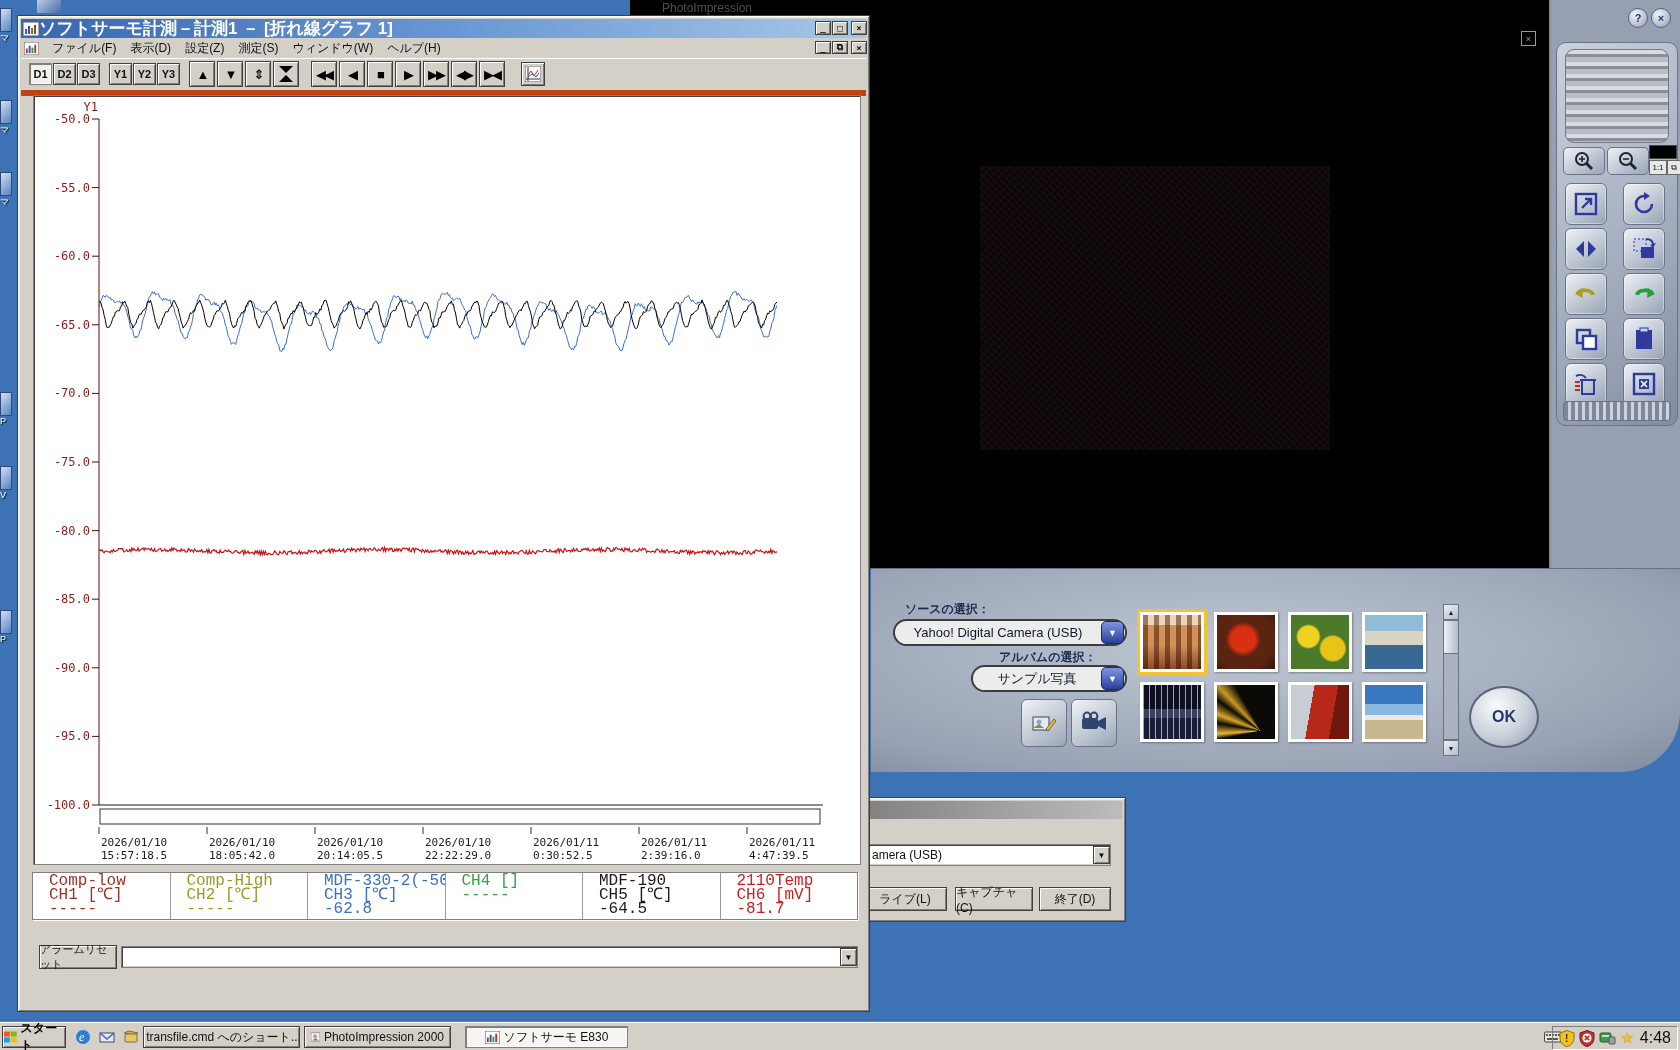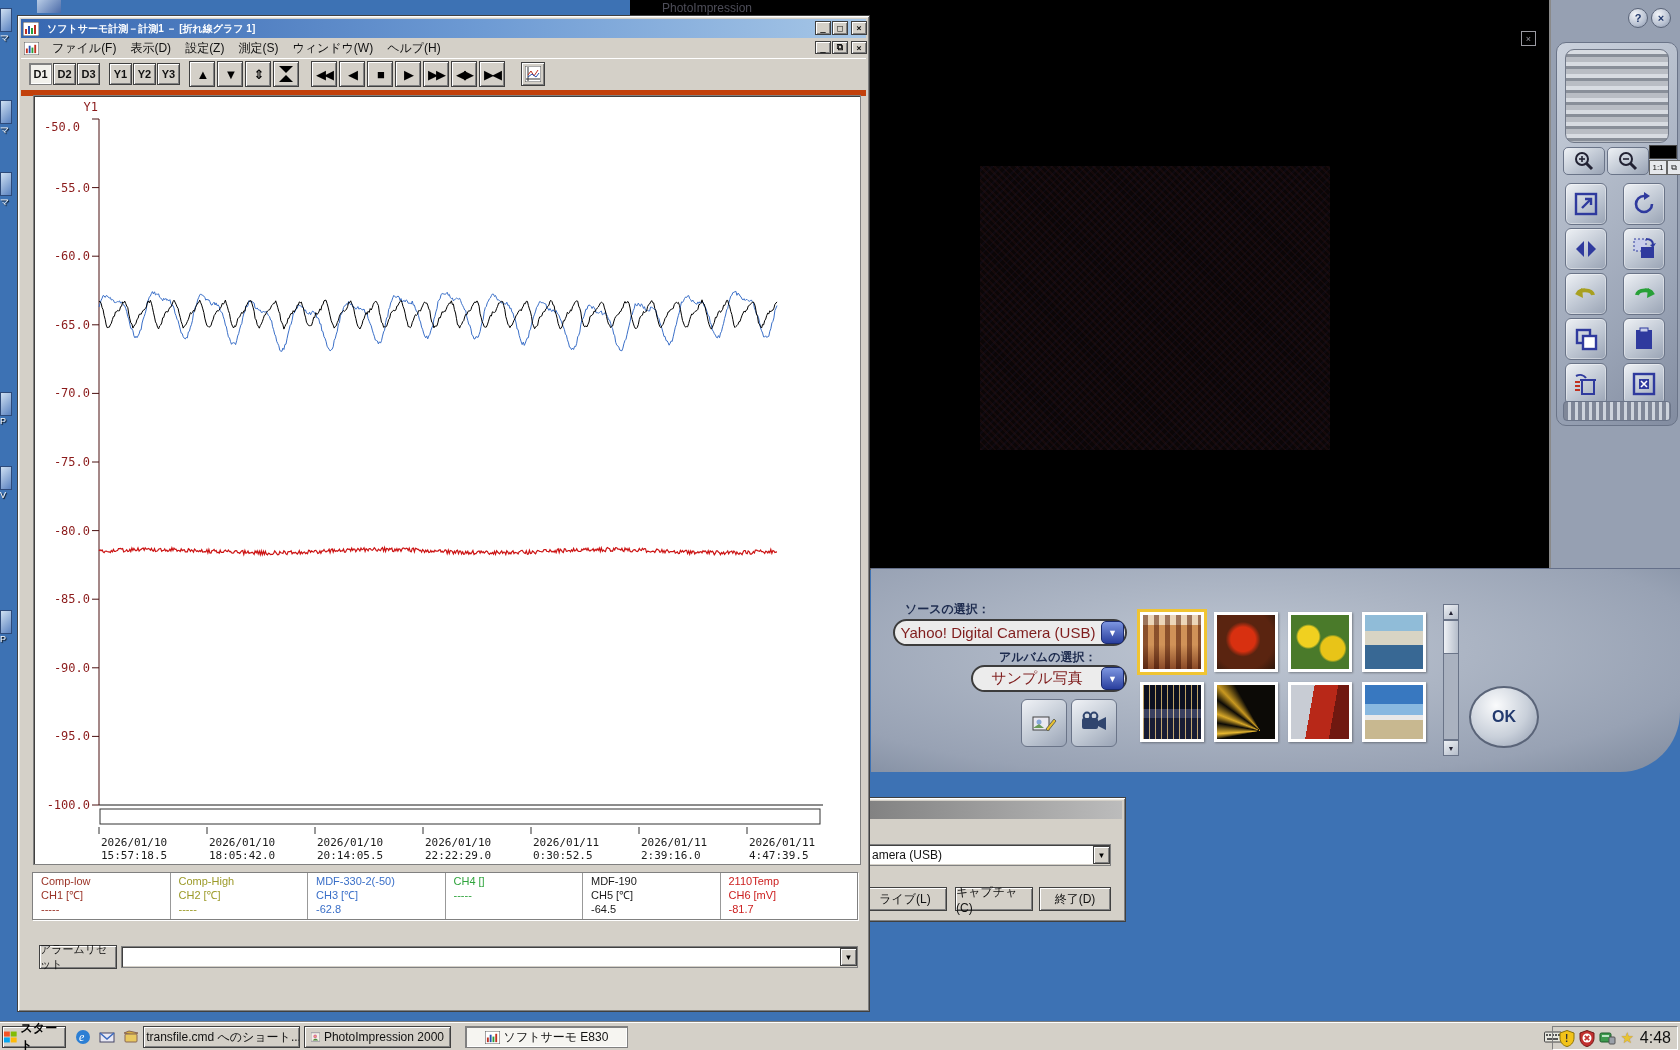--- a/index.html
+++ b/index.html
@@ -15,39 +15,39 @@
   .btn3d.pressed{border:1px solid #808080;background:#F2F1EC;
          box-shadow:inset 1px 1px 0 #808080,inset -1px -1px 0 #FFFFFF;}
   .sunken{background:#FFFFFF;border:1px solid #808080;
           box-shadow:inset 1px 1px 0 #404040,inset -1px -1px 0 #D4D0C8;box-sizing:border-box;}
   .statuscell{border:1px solid;border-color:#808080 #FFFFFF #FFFFFF #808080;box-sizing:border-box;
               font-size:12px;color:#111;padding:2px 5px;overflow:hidden;white-space:nowrap;}
   
   #mw{left:17px;top:15px;width:851px;height:995px;z-index:40;}
   #mw-titlebar{left:3px;top:3px;width:845px;height:19px;
      background:linear-gradient(90deg,#3767B1,#6E9BD4 55%,#A7C7E7);display:flex;align-items:center;}
-  #mw-title{color:#fff;font-weight:bold;font-size:10px;margin-left:8px;white-space:nowrap;overflow:hidden;}
+  #mw-title{color:#fff;font-weight:bold;font-size:17px;margin-left:0;white-space:nowrap;overflow:hidden;}
   .capbtn{width:16px;height:14px;font-size:9px;font-weight:bold;color:#111;font-family:"DejaVu Sans Mono",monospace;}
   #mw-menubar{left:3px;top:23px;width:845px;height:18px;display:flex;align-items:center;background:#D4D0C8;}
   .menuitem{font-size:12px;color:#111;padding:1px 7px;white-space:nowrap;}
   #mw-toolbar{left:3px;top:42px;width:845px;height:31px;background:#D4D0C8;
      border-top:1px solid #fff;border-bottom:6px solid #c2410c;}
   .tbtn{position:absolute;top:4px;width:23px;height:22px;font-size:11px;font-weight:bold;color:#111;}
   .navbtn{position:absolute;top:2px;width:26px;height:26px;font-size:13px;font-weight:bold;color:#000;letter-spacing:-2px;}
   
   #chart-panel{left:15px;top:79px;width:826px;height:768px;background:#fff;
      border:1px solid #808080;box-shadow:inset 1px 1px 0 #404040;}
   .ylab{position:absolute;width:56px;text-align:right;font-size:12px;color:#8B1A1A;
         font-family:"DejaVu Sans Mono",monospace;}
   .xlab{position:absolute;font-size:11px;color:#1a1a1a;font-family:"DejaVu Sans Mono",monospace;line-height:13px;white-space:nowrap;}
   
   #legend{left:14px;top:856px;width:826px;height:48px;display:flex;
      border:1px solid #808080;box-shadow:1px 1px 0 #fff;background:#fff;box-sizing:border-box;}
-  .legend-cell{flex:1 1 0;border-right:1px solid #999;padding:1px 8px;overflow:hidden;
-     font-family:Liberation Sans, sans-serif;font-size:11px;line-height:14px;white-space:nowrap;}
+  .legend-cell{flex:1 1 0;border-right:1px solid #999;padding:1px 16px;overflow:hidden;
+     font-family:Liberation Mono, monospace;font-size:16px;line-height:14px;white-space:nowrap;}
   
   #pi-canvas{left:630px;top:0;width:919px;height:568px;background:#000;
      border-right:2px solid #8a8a8a;border-bottom:2px solid #5a5a5a;z-index:5;}
   #pi-title{position:absolute;left:32px;top:1px;font-size:12px;color:#4d4d58;}
   #pi-photo{position:absolute;left:350px;top:166px;width:350px;height:284px;background:#0B0607;
      background-image:repeating-linear-gradient(45deg,rgba(70,25,25,.20) 0 2px,transparent 2px 5px),
                       repeating-linear-gradient(-45deg,rgba(30,30,70,.15) 0 2px,transparent 2px 6px);}
   #pi-rightbg{left:1549px;top:0;width:131px;height:568px;background:#96A0B2;z-index:4;}
   .roundbtn{position:absolute;width:18px;height:18px;border-radius:50%;
      background:radial-gradient(circle at 35% 30%,#F2F4F8,#B9C2D2 60%,#8692A8);
@@ -66,21 +66,21 @@
      background:linear-gradient(145deg,#EEF1F5,#BFC7D3 55%,#99A3B4);border:1px solid #6a7488;
      display:flex;align-items:center;justify-content:center;}
   #pi-ribs{position:absolute;left:6px;top:358px;width:106px;height:18px;border-radius:4px;
      background:repeating-linear-gradient(90deg,#7F8798 0 4px,#CDD3DC 4px 7px);border:1px solid #6a7488;}
   #pi-deck{left:871px;top:568px;width:809px;height:203px;z-index:5;
      background:radial-gradient(ellipse at 45% 40%,#BFC7D3,#98A2B4 75%,#7E8A9E);
      border-top:1px solid #65708a;border-bottom-right-radius:60px;}
   .decklabel{position:absolute;font-size:12px;font-weight:bold;color:#1d2b4e;white-space:nowrap;}
   .pill{position:absolute;height:27px;border-radius:14px;background:#ECECEC;border:2px solid #3c3c3c;
      display:flex;align-items:center;box-sizing:border-box;}
-  .pill .val{flex:1;text-align:center;font-size:15px;color:#7f1d1d;white-space:nowrap;}
+  .pill .val{flex:1;text-align:center;font-size:13px;color:#0f172a;white-space:nowrap;}
   .pillarrow{width:21px;height:21px;border-radius:5px;margin-right:1px;
      background:linear-gradient(180deg,#7D96E0,#2A3F9E);border:1px solid #1a2a6e;
      color:#fff;font-size:9px;display:flex;align-items:center;justify-content:center;}
   .squarebtn{position:absolute;width:44px;height:46px;border-radius:6px;
      background:linear-gradient(145deg,#F0F2F6,#C2CAD5 55%,#9AA4B6);border:1px solid #6a7488;
      display:flex;align-items:center;justify-content:center;}
   .thumb{position:absolute;width:64px;height:60px;background:#fff;padding:3px;box-sizing:border-box;
      box-shadow:1px 1px 2px #00000055;}
   .thumb .img{width:100%;height:100%;}
   .thumb.selected{outline:3px solid #F0C432;}
@@ -450,21 +450,21 @@
           <div>0:30:52.5</div>
         </div>
       <div class="xlab" style="left:607px;top:740px;">
           <div>2026/01/11</div>
           <div>2:39:16.0</div>
         </div>
       <div class="xlab" style="left:715px;top:740px;">
           <div>2026/01/11</div>
           <div>4:47:39.5</div>
         </div>
-    <div class="ylab" style="left: 0px; top: 24px; text-align: center;">-50.0</div>
+    <div class="ylab" style="left: 0px; top: 16px;">-50.0</div>
         <div class="ylab" style="left: 0px; top: 84.6px;">-55.0</div>
         <div class="ylab" style="left: 0px; top: 153.2px;">-60.0</div>
         <div class="ylab" style="left: 0px; top: 221.8px;">-65.0</div>
         <div class="ylab" style="left: 0px; top: 290.4px;">-70.0</div>
         <div class="ylab" style="left: 0px; top: 359px;">-75.0</div>
         <div class="ylab" style="left: 0px; top: 427.6px;">-80.0</div>
         <div class="ylab" style="left: 0px; top: 496.2px;">-85.0</div>
         <div class="ylab" style="left: 0px; top: 564.8px;">-90.0</div>
         <div class="ylab" style="left: 0px; top: 633.4px;">-95.0</div>
         <div class="ylab" style="left: 0px; top: 702px;">-100.0</div>

